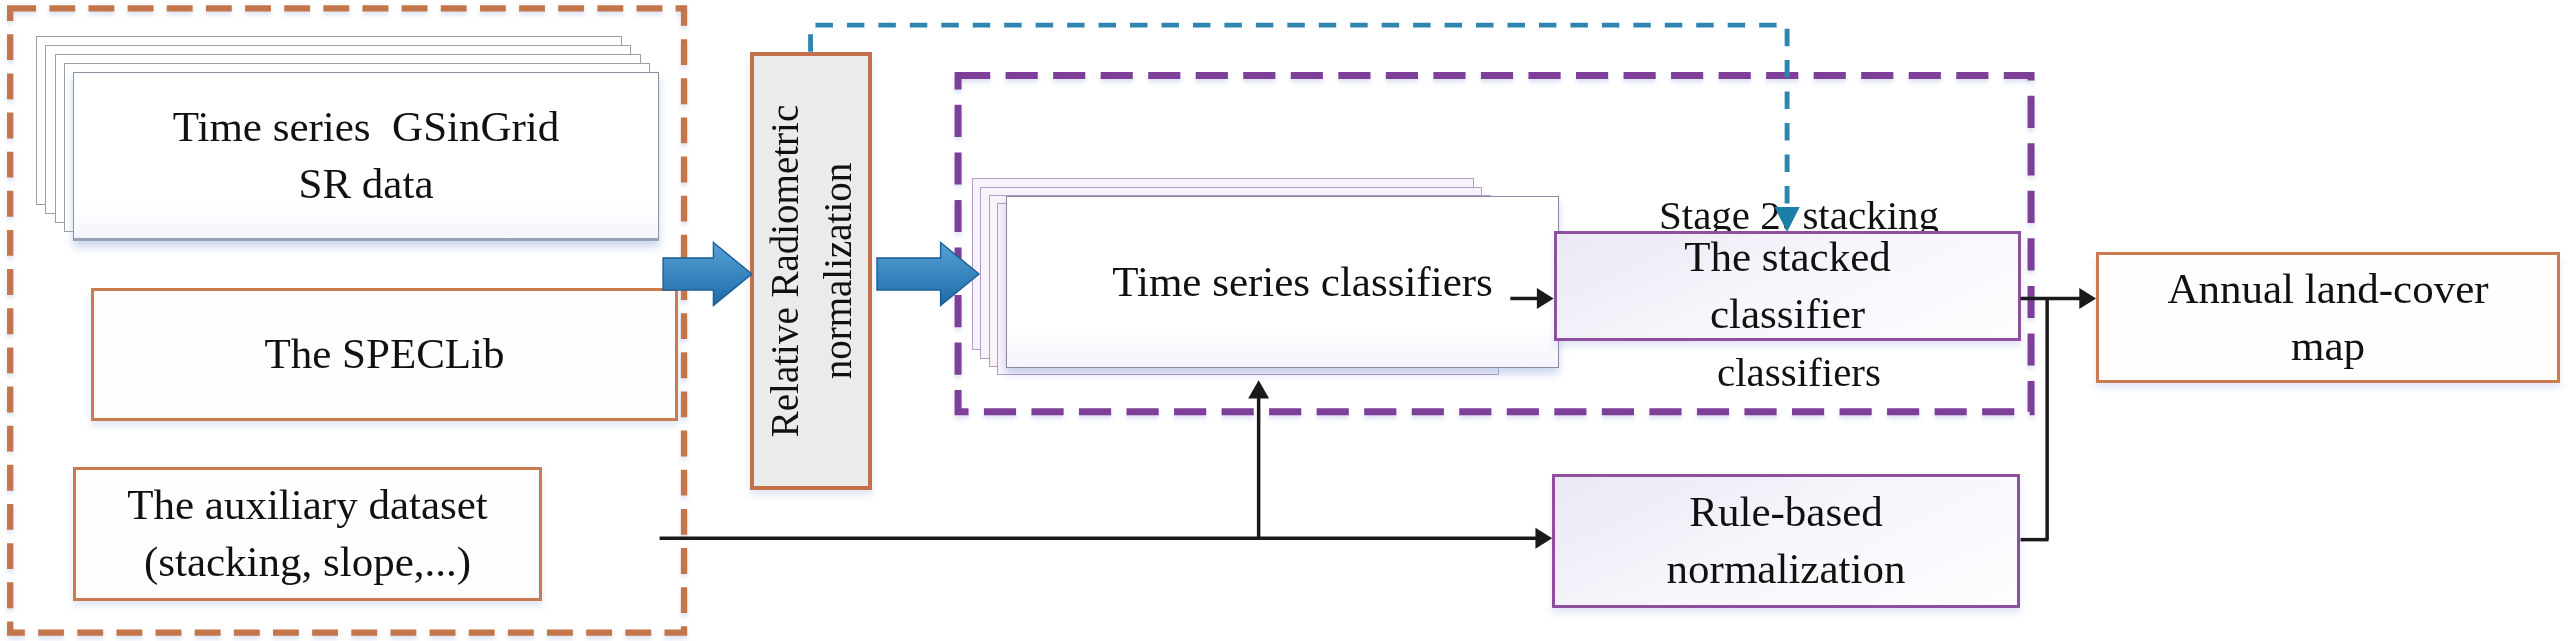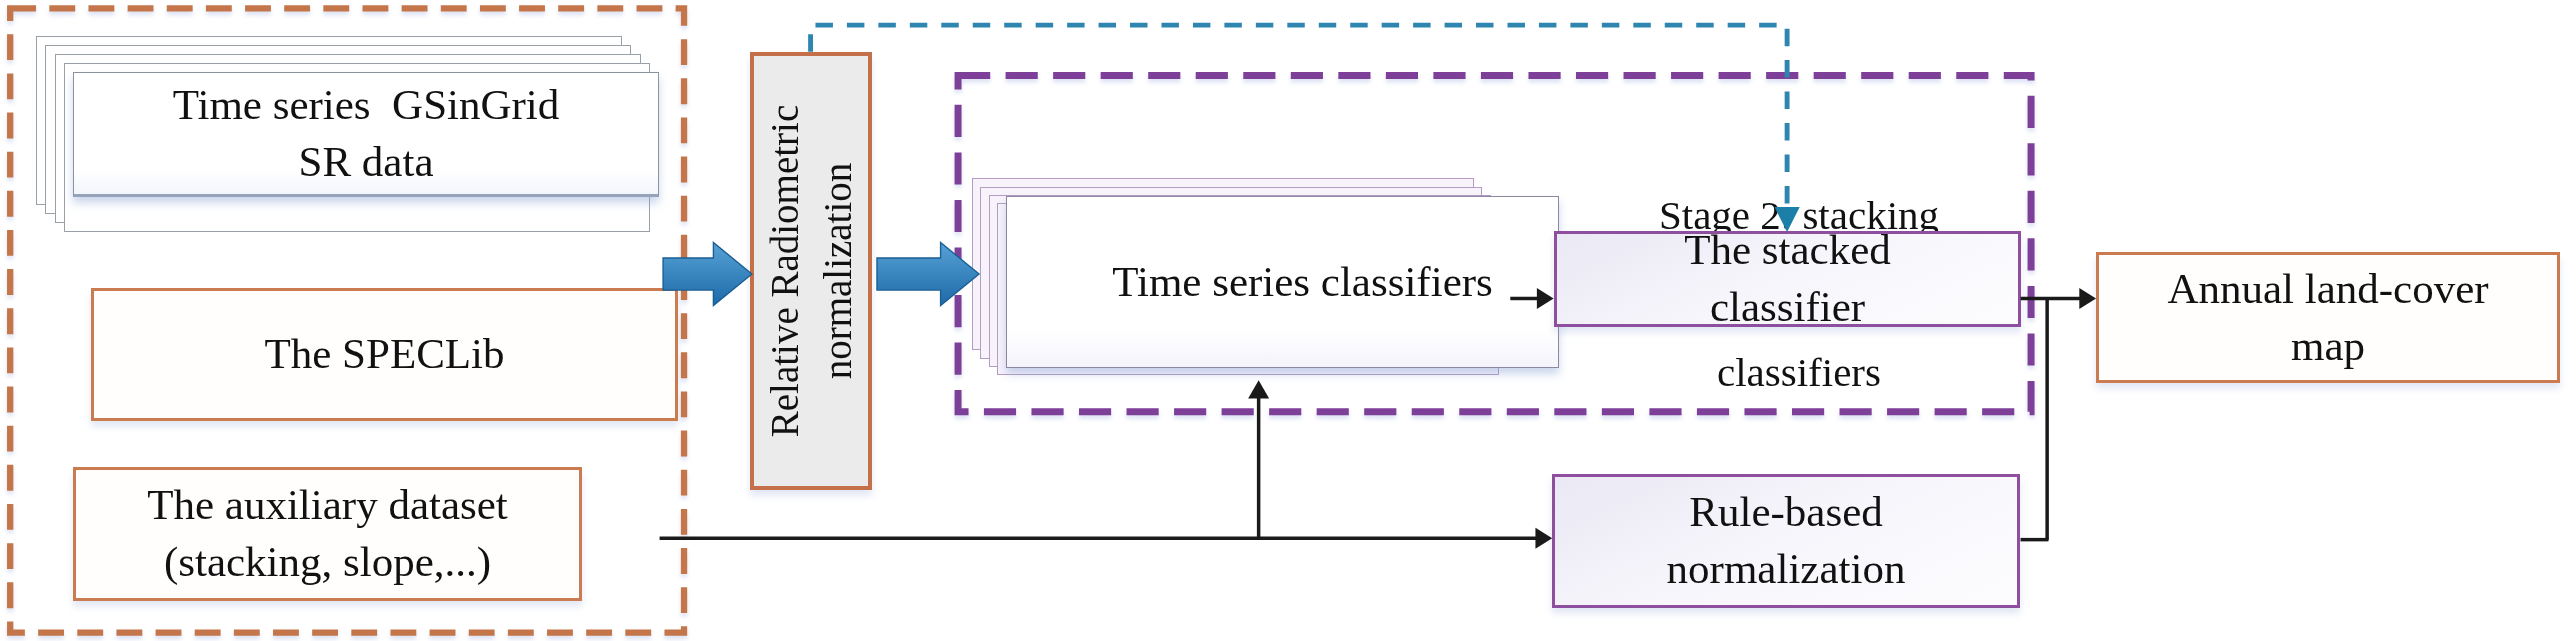--- a/index.html
+++ b/index.html
@@ -34,31 +34,31 @@
 </head>
 <body>
 
 <div class="scene">
 
   <div>
     <div class="sheet back-gray" style="left:36px;top:36px;width:586px;height:169px;"></div>
     <div class="sheet back-gray" style="left:45px;top:45px;width:586px;height:169px;"></div>
     <div class="sheet back-gray" style="left:55px;top:54px;width:586px;height:169px;"></div>
     <div class="sheet back-gray" style="left:64px;top:63px;width:586px;height:169px;"></div>
-    <div class="sheet front-gray box" style="left:73px;top:72px;width:586px;height:125px;">
+    <div class="sheet front-gray box" style="left:73px;top:72px;width:586px;height:169px;">
       <div class="lbl">Time series  GSinGrid</div>
       <div class="lbl">SR data</div>
     </div>
   </div>
 
   <div class="box orange-box" style="left:73px;top:288px;width:587px;height:133px;margin-left:18px;">
     <div class="lbl">The SPECLib</div>
   </div>
 
-  <div class="box orange-box" style="left:73px;top:467px;width:509px;height:134px;">
+  <div class="box orange-box" style="left:73px;top:467px;width:469px;height:134px;">
     <div class="lbl">The auxiliary dataset</div>
     <div class="lbl">(stacking, slope,...)</div>
   </div>
 
   <div class="rrn">
     <div class="rrn-text">
       <div>Relative Radiometric</div>
       <div>normalization</div>
     </div>
   </div>
@@ -71,21 +71,21 @@
   <div>
     <div class="sheet back-lav" style="left:972px;top:178px;width:502px;height:172px;"></div>
     <div class="sheet back-lav" style="left:980px;top:187px;width:502px;height:172px;"></div>
     <div class="sheet back-lav" style="left:989px;top:195px;width:502px;height:172px;"></div>
     <div class="sheet back-lav" style="left:997px;top:203px;width:502px;height:172px;"></div>
     <div class="sheet front-lav box" style="left:1006px;top:196px;width:553px;height:172px;padding-left:40px;">
       <div class="lbl">Time series classifiers</div>
     </div>
   </div>
 
-  <div class="box purple-box" style="left:1554px;top:231px;width:467px;height:96px;">
+  <div class="box purple-box" style="left:1554px;top:231px;width:467px;height:110px;">
     <div class="lbl">The stacked</div>
     <div class="lbl">classifier</div>
   </div>
 
   <div class="box purple-box" style="left:1552px;top:474px;width:468px;height:134px;text-align:right;">
     <div class="lbl">Rule-based</div>
     <div class="lbl">normalization</div>
   </div>
 
   <div class="box orange-box" style="left:2096px;top:252px;width:464px;height:131px;">

